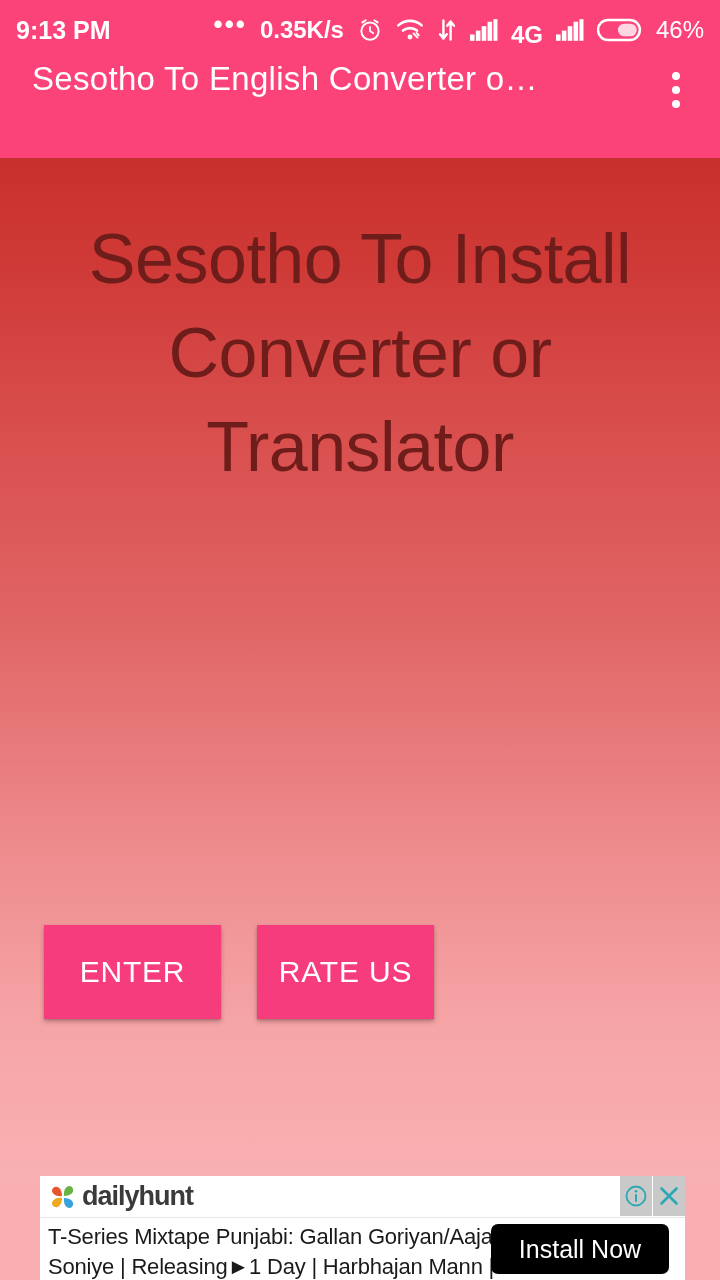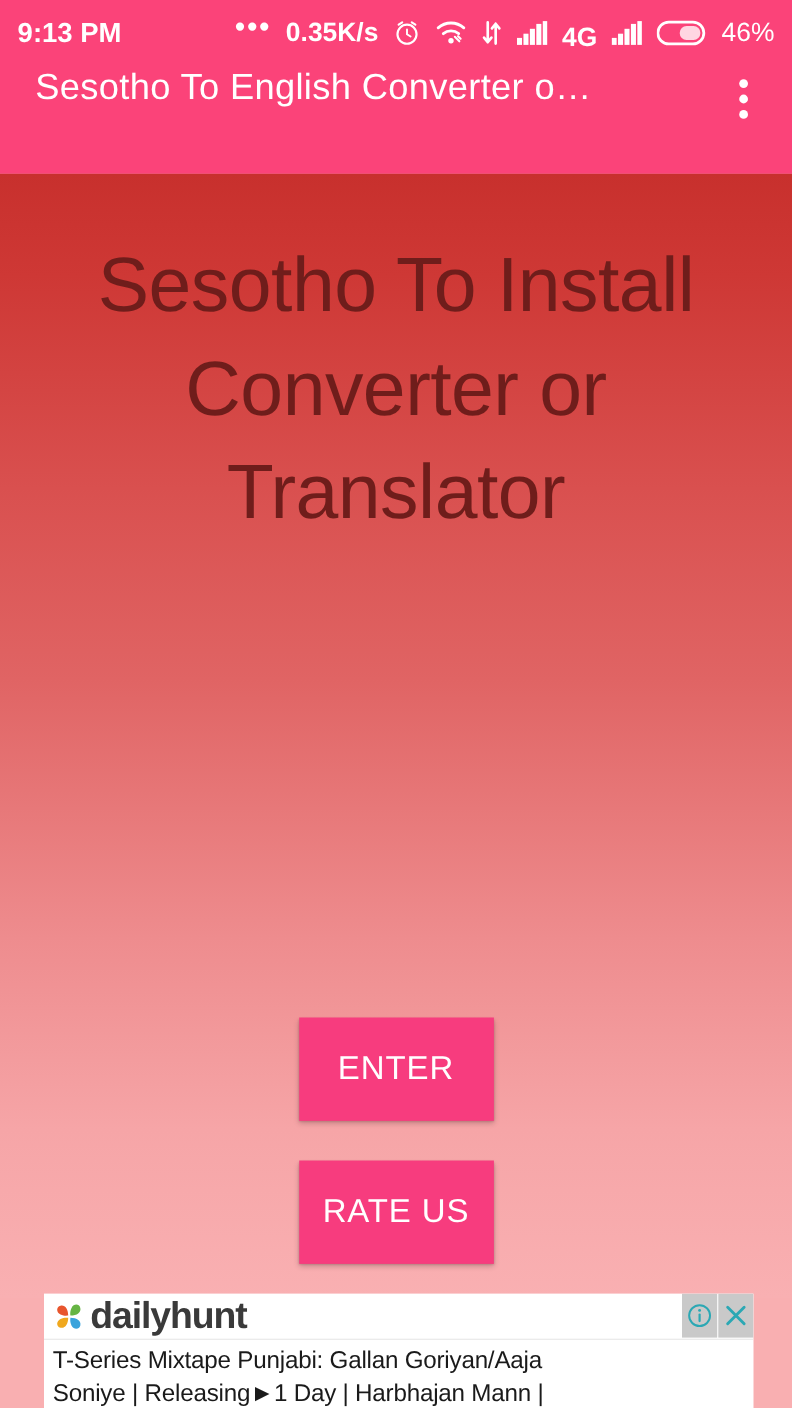--- a/index.html
+++ b/index.html
@@ -95,22 +95,23 @@
     font-size:70px;
     font-weight:400;
     line-height:94px;
     letter-spacing:-0.5px;
   }
 
   #button-stack {
     position:absolute;
     top:767px;
     left:0; width:720px;
-    display:flex; flex-direction:column; align-items:center;
+    display:flex; flex-direction:row; align-items:center;
     gap:36px;
+    padding-left:44px;
   }
   .action-button {
     width:177px; height:94px;
     background:#F73C7E;
     color:#ffffff;
     font-size:30px;
     font-weight:400;
     letter-spacing:0.8px;
     display:flex; align-items:center; justify-content:center;
     border:none;
@@ -131,21 +132,21 @@
     position:relative;
     height:42px;
     display:flex; align-items:center;
     border-bottom:1px solid #E6E6E6;
   }
   #ad-logo {
     display:flex; align-items:center; gap:4px;
     padding-left:8px;
   }
   #ad-logo-text {
-    font-size:34px; font-weight:bold;
+    font-size:27px; font-weight:bold;
     color:#3A3A3A; letter-spacing:-1px;
     font-family:"Liberation Sans", sans-serif;
   }
   #ad-controls {
     position:absolute; right:0; top:0;
     display:flex; height:42px;
   }
   .ad-ctrl {
     width:32px; height:40px;
     background:#C9C9C9;
@@ -290,16 +291,17 @@
         </div>
         <div class="ad-ctrl">
           <svg width="24" height="24" viewBox="0 0 24 24">
             <path d="M4.5 4.5 L19.5 19.5 M19.5 4.5 L4.5 19.5" stroke="#2BA8B4" stroke-width="2.6" stroke-linecap="round"></path>
           </svg>
         </div>
       </div>
     </div>
     <div id="ad-body">
       <div id="ad-text">T-Series Mixtape Punjabi: Gallan Goriyan/Aaja Soniye | Releasing►1 Day | Harbhajan Mann | Akriti Kak</div>
+      <button id="ad-cta">Install Now</button>
     </div>
   </div>
 
 </div>
 
 </body></html>

